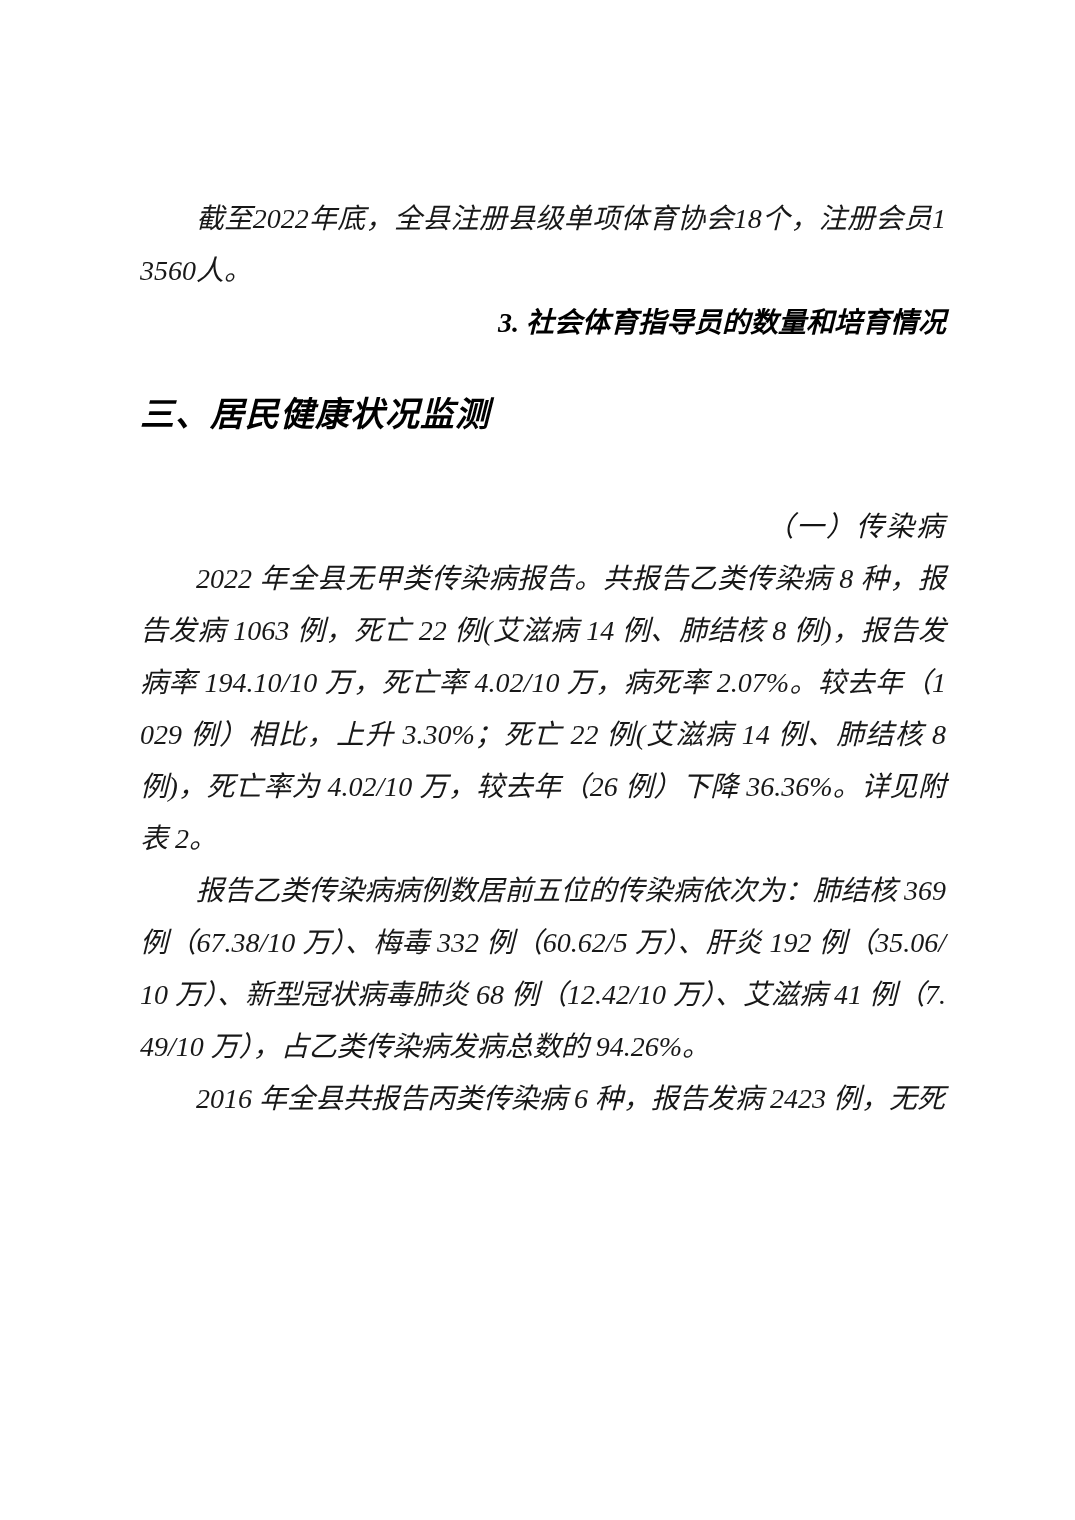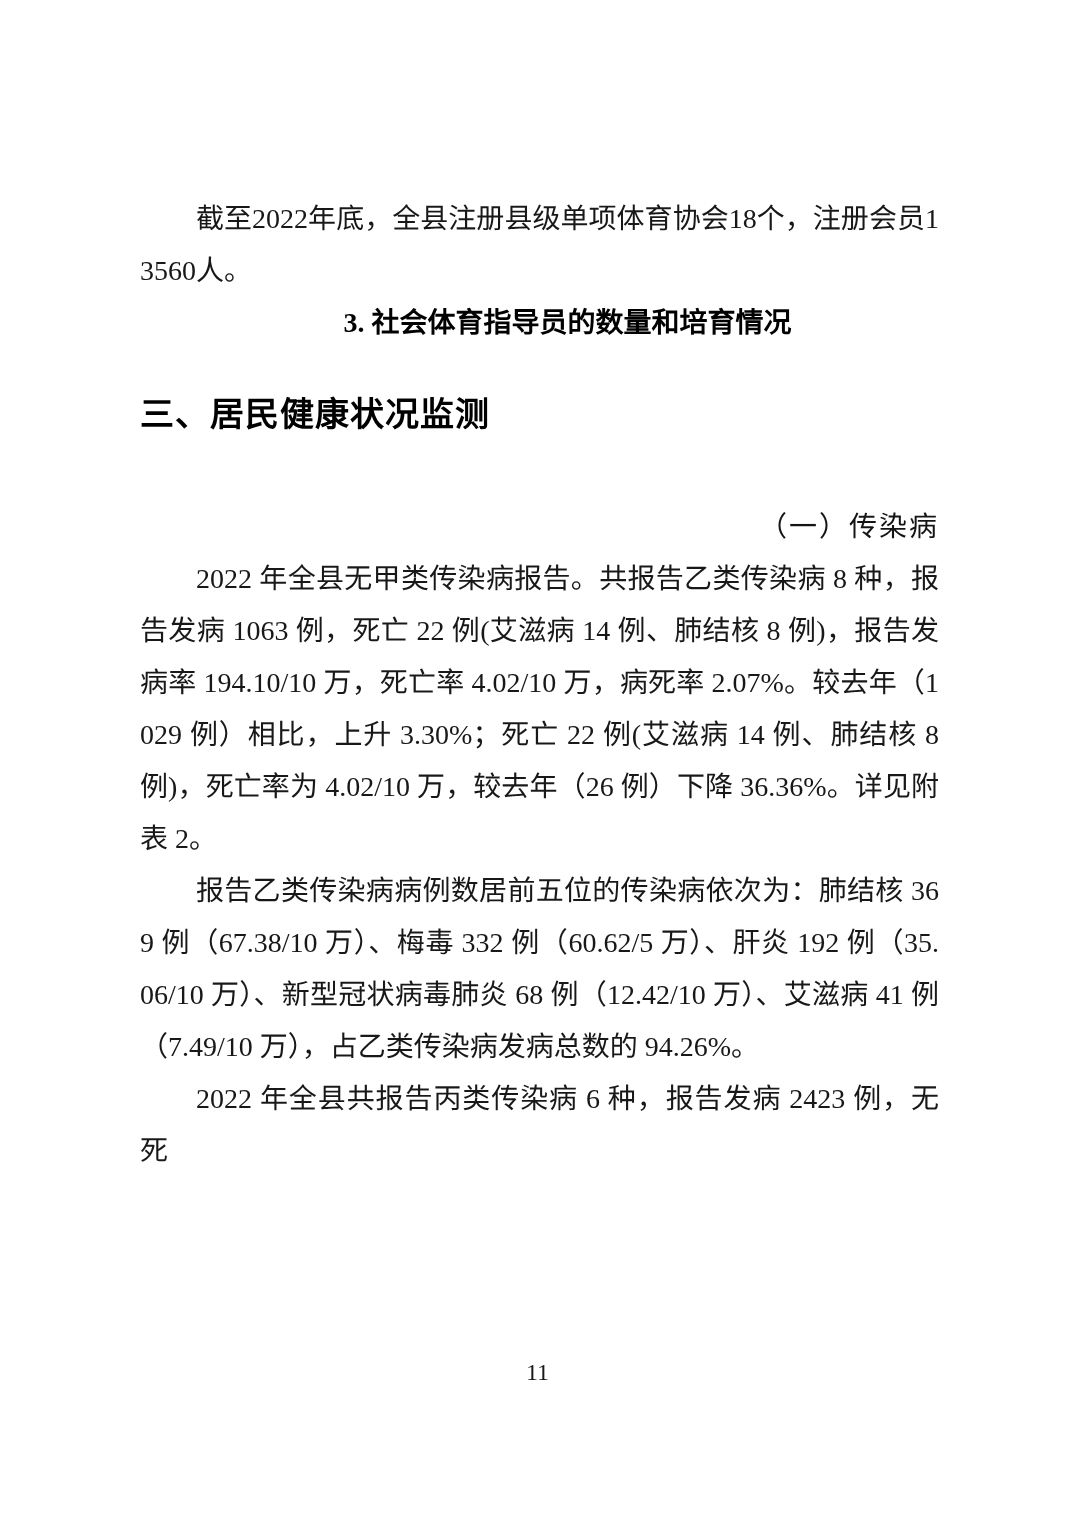--- a/index.html
+++ b/index.html
@@ -11,38 +11,39 @@
     position: relative;
     width: 1075px;
     height: 1520px;
     background: #ffffff;
     overflow: hidden;
     font-family: "Liberation Serif", "DejaVu Serif", serif;
   }
   .content {
     position: absolute;
     left: 140px;
-    right: 136px;
+    right: 129px;
     top: 193px;
+    font-style: italic;
   }
   .para {
     margin: 0;
     font-size: 28px;
     line-height: 52px;
     color: #181818;
     text-align: justify;
     text-indent: 2em;
     font-family: "Liberation Serif", "DejaVu Serif", serif;
     word-break: break-all;
   }
   
   .para--numbered-heading {
     font-weight: bold;
     color: #000000;
-    text-align: center;
+    text-align: right;
   }
   
   .para--subsection-title {
     font-weight: normal;
     color: #141414;
     text-align: right;
     letter-spacing: 2px;
   }
   
   .para--section-title {
@@ -71,16 +72,15 @@
 <body>
 
 <div class="page">
   <main class="content">
       <p class="para para--body">截至2022年底，全县注册县级单项体育协会18个，注册会员13560人。</p>
       <p class="para para--numbered-heading">3. 社会体育指导员的数量和培育情况</p>
       <p class="para para--section-title">三、居民健康状况监测</p>
       <p class="para para--subsection-title">（一）传染病</p>
       <p class="para para--body">2022 年全县无甲类传染病报告。共报告乙类传染病 8 种，报告发病 1063 例，死亡 22 例(艾滋病 14 例、肺结核 8 例)，报告发病率 194.10/10 万，死亡率 4.02/10 万，病死率 2.07%。较去年（1029 例）相比，上升 3.30%；死亡 22 例(艾滋病 14 例、肺结核 8 例)，死亡率为 4.02/10 万，较去年（26 例）下降 36.36%。详见附表 2。</p>
       <p class="para para--body">报告乙类传染病病例数居前五位的传染病依次为：肺结核 369 例（67.38/10 万）、梅毒 332 例（60.62/5 万）、肝炎 192 例（35.06/10 万）、新型冠状病毒肺炎 68 例（12.42/10 万）、艾滋病 41 例（7.49/10 万），占乙类传染病发病总数的 94.26%。</p>
-      <p class="para para--body">2022 年全县共报告丙类传染病 6 种，报告发病 2423 例，无死</p>
+      <p class="para para--body">2016 年全县共报告丙类传染病 6 种，报告发病 2423 例，无死</p>
     </main>
-  <footer class="page-number">11</footer>
 </div>
 
 </body></html>

